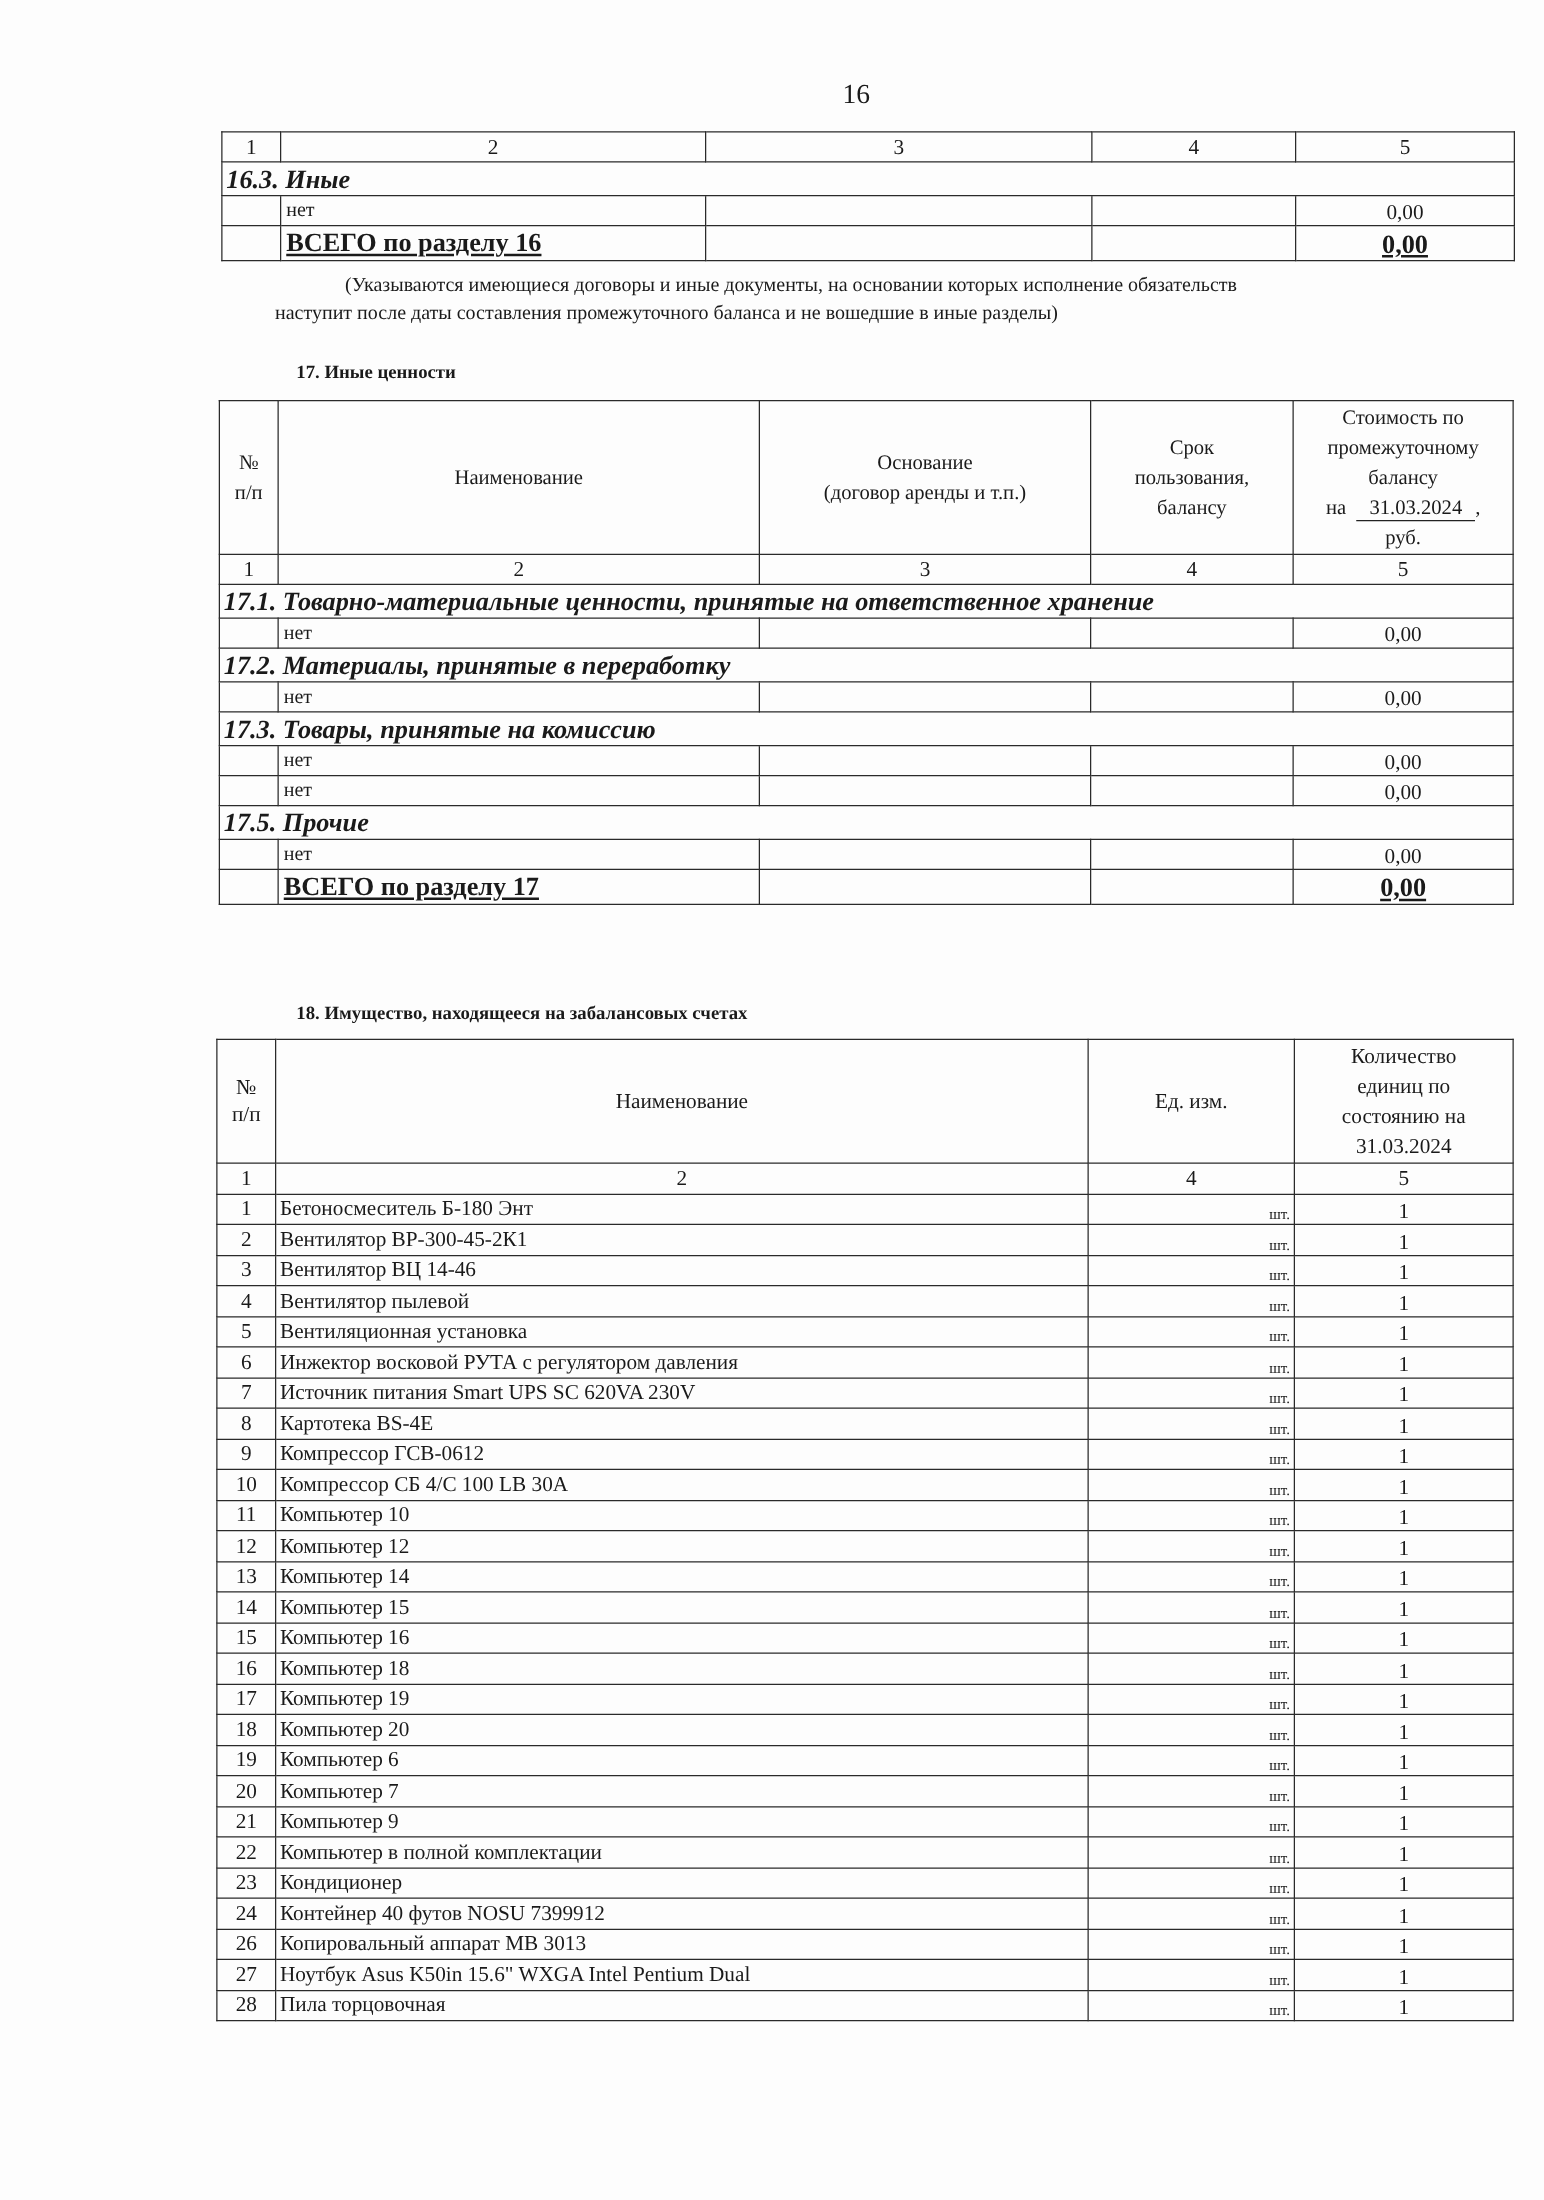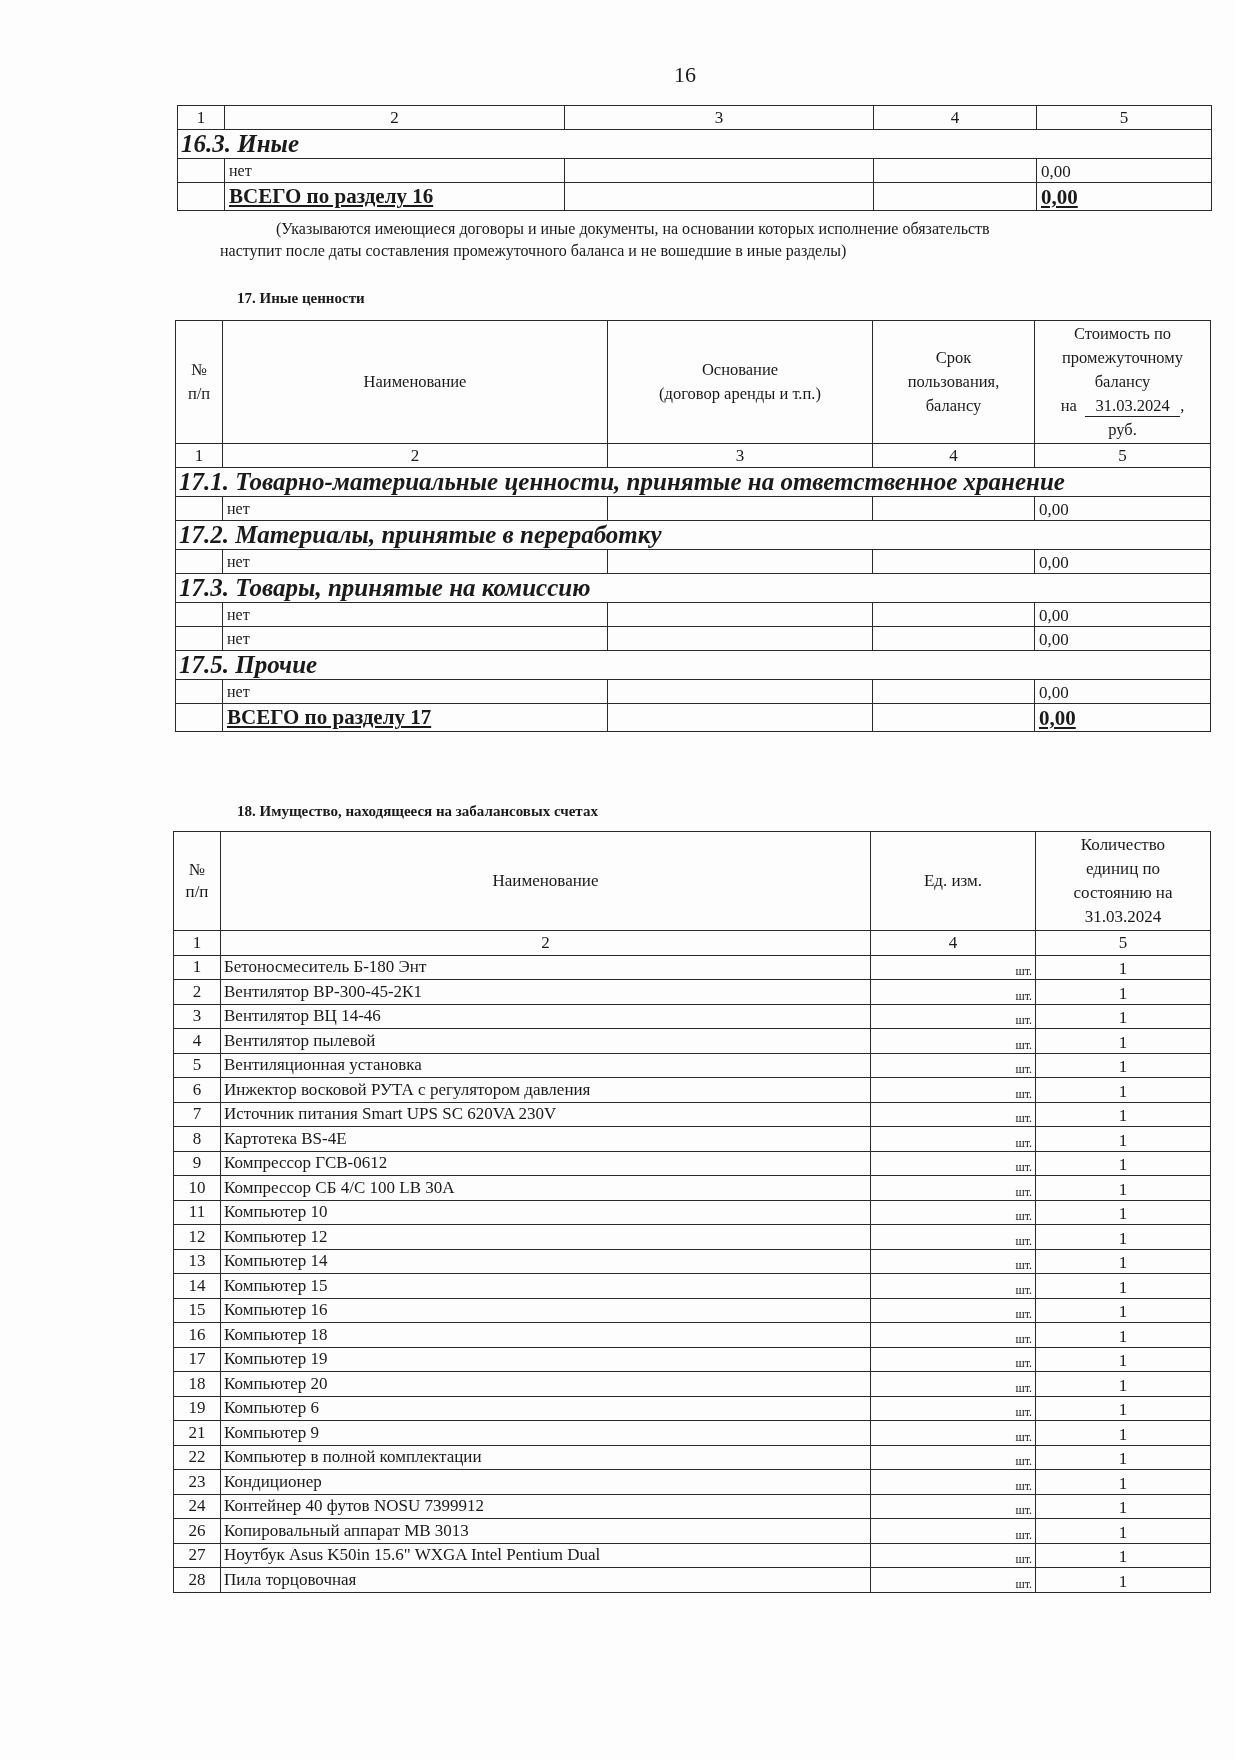--- a/index.html
+++ b/index.html
@@ -7,23 +7,23 @@
     width: 1235px; height: 1760px; position: relative; overflow: hidden;
     background: #fdfdfd;
     font-family: "Liberation Serif", "DejaVu Serif", serif;
     color: #1a1a1a;
   }
   .abs { position: absolute; }
   .page-num { left: 0; width: 1370px; top: 62px; text-align: center; font-size: 22px; }
   table { border-collapse: collapse; table-layout: fixed; position: absolute; }
   td, th { border: 1.5px solid #2a2a2a; padding: 0 4px; font-weight: normal; overflow: hidden; white-space: nowrap; }
   .num-row td { text-align: center; font-size: 17px; height: 23px; padding: 0; }
-  .sub-row td { font-style: italic; font-weight: bold; font-size: 25px; padding-left: 3px; height: 26px; }
+  .sub-row td { font-style: italic; font-weight: bold; font-size: 21px; padding-left: 3px; height: 26px; }
   .none-row td { font-size: 16px; height: 23px; }
-  .none-row td.val, .total-row td.val { text-align: left; font-size: 17px; vertical-align: bottom; }
+  .none-row td.val, .total-row td.val { text-align: center; font-size: 17px; vertical-align: bottom; }
   .total-row td { height: 27px; text-decoration: underline; }
   .total-row td.label { font-weight: bold; font-size: 21px; }
   .total-row td.val { font-weight: bold; font-size: 21px; }
   .note { font-size: 16px; line-height: 22px; left: 180px; width: 1040px; top: 218px; margin-left: 40px; }
   .note .indent { padding-left: 56px; }
   .heading { font-weight: bold; font-size: 15px; }
   .hdr td { text-align: center; font-size: 16.5px; line-height: 24px; white-space: normal; }
   .date-ul { display: inline-block; border-bottom: 1.2px solid #222; min-width: 95px; text-align: center; line-height: 20px; }
   .items td { height: 23.5px; font-size: 17px; padding: 0 3px; }
   .items td.c { text-align: center; padding: 0; }
@@ -317,20 +317,26 @@
         <td class="u">шт.</td>
         <td class="q">1</td>
       </tr>
       <tr>
         <td class="c">19</td>
         <td>Компьютер 6</td>
         <td class="u">шт.</td>
         <td class="q">1</td>
       </tr>
       <tr>
+        <td class="c">20</td>
+        <td>Компьютер 7</td>
+        <td class="u">шт.</td>
+        <td class="q">1</td>
+      </tr>
+      <tr>
         <td class="c">21</td>
         <td>Компьютер 9</td>
         <td class="u">шт.</td>
         <td class="q">1</td>
       </tr>
       <tr>
         <td class="c">22</td>
         <td>Компьютер в полной комплектации</td>
         <td class="u">шт.</td>
         <td class="q">1</td>

